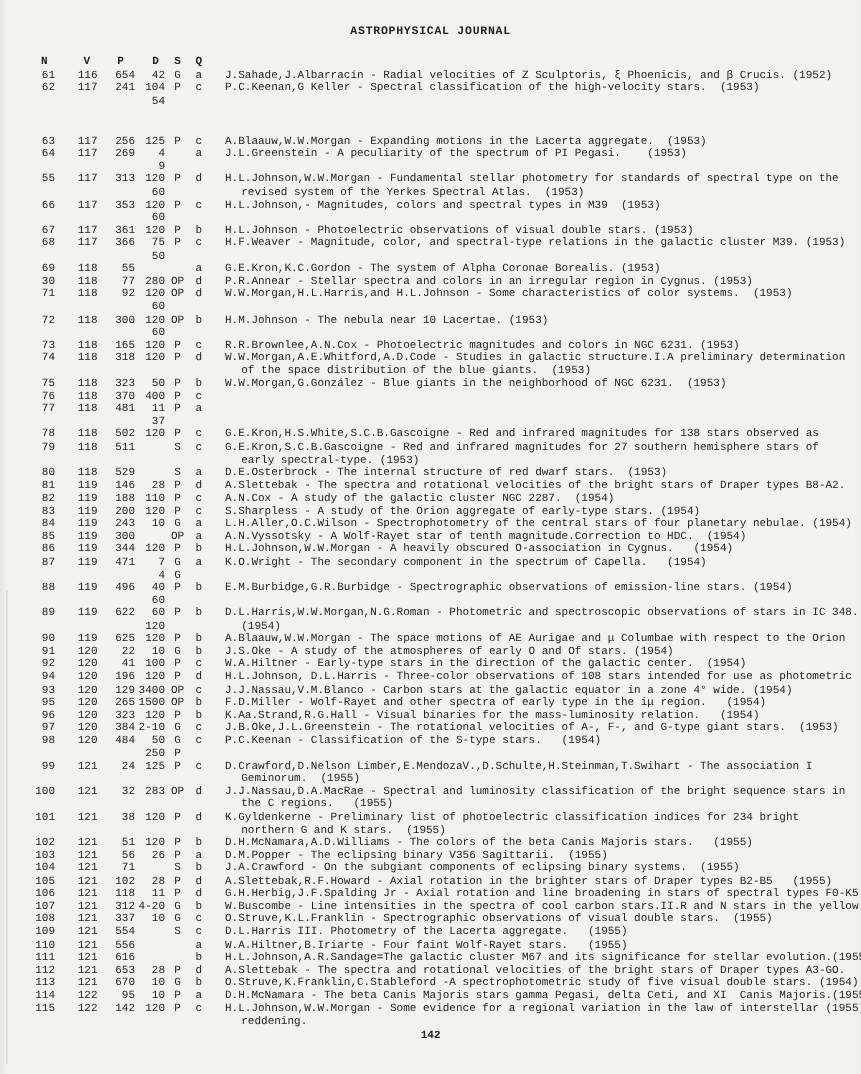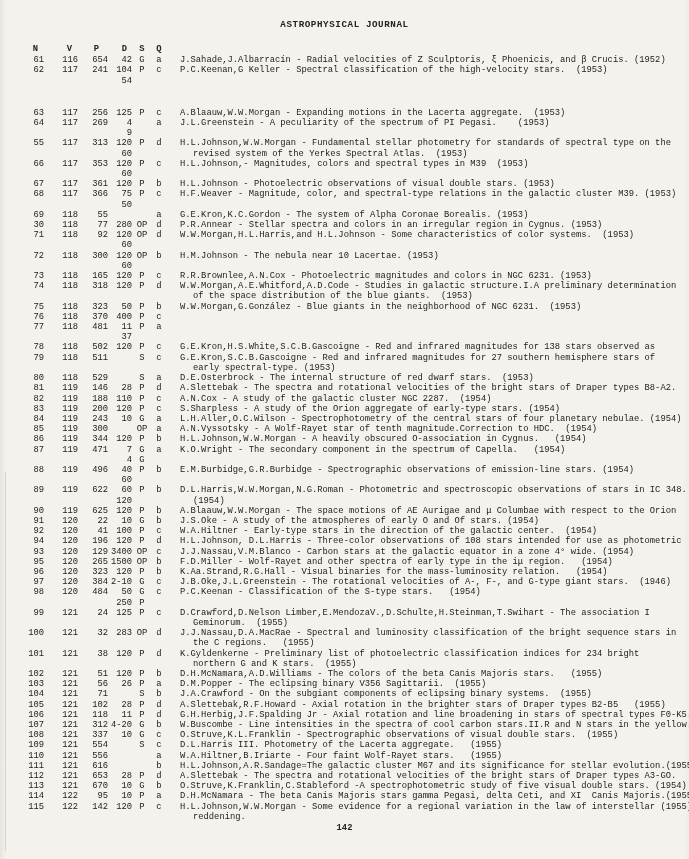--- a/index.html
+++ b/index.html
@@ -520,21 +520,21 @@
     <span class="c-q">b</span>
     <span class="c-t">K.Aa.Strand,R.G.Hall - Visual binaries for the mass-luminosity relation.   (1954)</span>
   </div>
         <div class="line">
     <span class="c-n">97</span>
     <span class="c-v">120</span>
     <span class="c-p">384</span>
     <span class="c-d">2-10</span>
     <span class="c-s">G</span>
     <span class="c-q">c</span>
-    <span class="c-t">J.B.Oke,J.L.Greenstein - The rotational velocities of A-, F-, and G-type giant stars.  (1946)</span>
+    <span class="c-t">J.B.Oke,J.L.Greenstein - The rotational velocities of A-, F-, and G-type giant stars.  (1953)</span>
   </div>
         <div class="line">
     <span class="c-n">98</span>
     <span class="c-v">120</span>
     <span class="c-p">484</span>
     <span class="c-d">50</span>
     <span class="c-s">G</span>
     <span class="c-q">c</span>
     <span class="c-t">P.C.Keenan - Classification of the S-type stars.   (1954)</span>
   </div>

